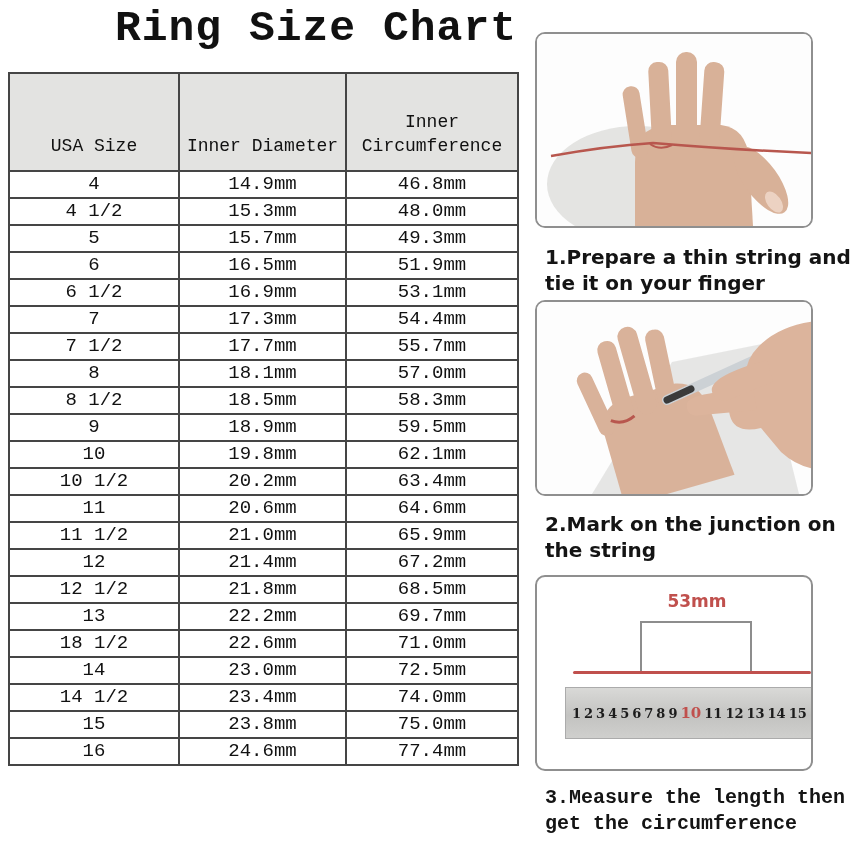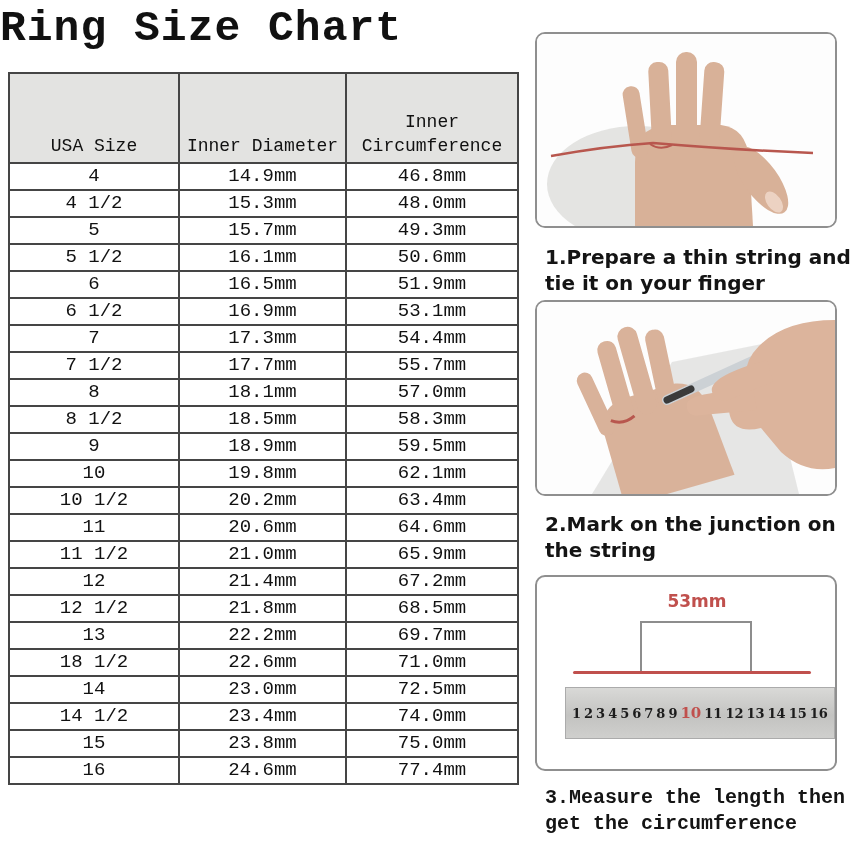--- a/index.html
+++ b/index.html
@@ -4,46 +4,46 @@
 <style>
   html,body { margin:0; padding:0; background:#ffffff; }
   .page {
     position:relative; width:850px; height:850px; background:#ffffff;
     font-family:"Liberation Sans", sans-serif; overflow:hidden;
   }
 
   
   .title {
     position:absolute; top:4px; left:0; width:517px; margin:0;
-    text-align:left;
+    text-align:right;
     font-family:"Liberation Mono", monospace;
     font-size:43px; font-weight:600; letter-spacing:1px; color:#111;
   }
 
   
   table.size-table {
     position:absolute; left:8px; top:72px; width:509px;
     border-collapse:collapse; table-layout:fixed;
     font-family:"Liberation Mono", monospace; color:#111;
   }
   table.size-table th, table.size-table td {
     border:2px solid #454545; text-align:center; padding:0;
   }
   table.size-table th {
     background:#e3e3e1; height:84px; font-size:18px; font-weight:500;
-    vertical-align:bottom; padding-bottom:4px; line-height:24px;
+    vertical-align:bottom; padding-bottom:12px; line-height:24px;
   }
   table.size-table td {
     height:25px; font-size:19px; line-height:25px; font-weight:500;
     background:#ffffff;
   }
 
   
   .photo {
-    position:absolute; left:535px; width:302px; height:196px;
+    position:absolute; left:535px; width:278px; height:196px;
     border:2px solid #8f8f8f; border-radius:10px; background:#fff;
     overflow:hidden; box-sizing:border-box; margin:0;
   }
   .photo svg { display:block; }
   #photo1 { top:32px; }
   #photo2 { top:300px; }
   #photo3 { top:575px; }
 
   .caption {
     position:absolute; left:538px; width:310px; margin:7px;
@@ -109,25 +109,20 @@
     </tr>
         <tr>
       <td>4 1/2</td>
       <td>15.3mm</td>
       <td>48.0mm</td>
     </tr>
         <tr>
       <td>5</td>
       <td>15.7mm</td>
       <td>49.3mm</td>
-    </tr>
-        <tr>
-      <td>5 1/2</td>
-      <td>16.1mm</td>
-      <td>50.6mm</td>
     </tr>
         <tr>
       <td>6</td>
       <td>16.5mm</td>
       <td>51.9mm</td>
     </tr>
         <tr>
       <td>6 1/2</td>
       <td>16.9mm</td>
       <td>53.1mm</td>

